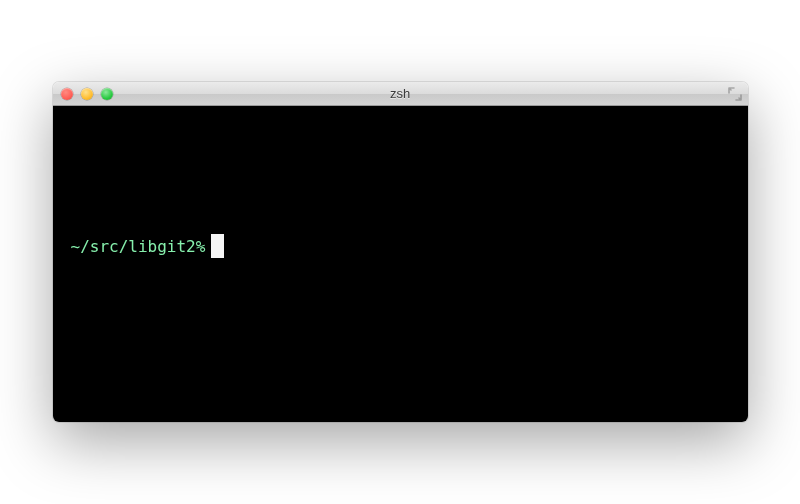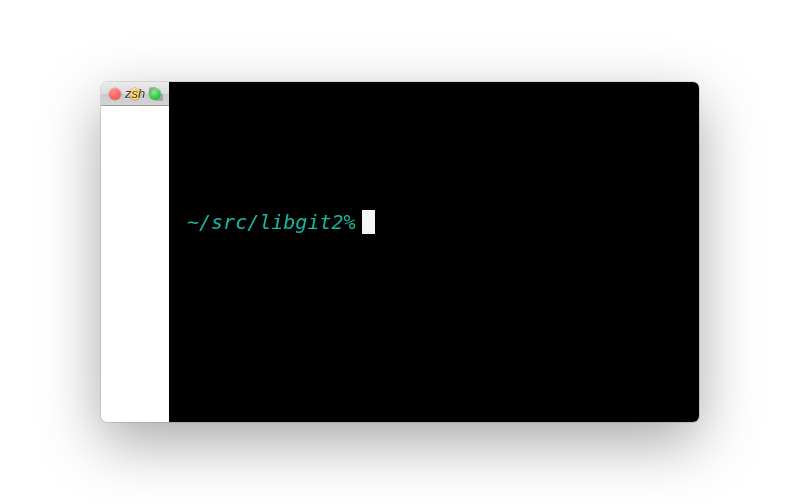--- a/index.html
+++ b/index.html
@@ -10,28 +10,27 @@
     body {
       width: 800px;
       height: 504px;
       background: #ffffff;
       display: flex;
       align-items: center;
       justify-content: center;
       font-family: -apple-system, "Helvetica Neue", Arial, sans-serif;
     }
     .window {
-      width: 598px;
+      width: 695px;
       height: 340px;
       border-radius: 6px;
       overflow: hidden;
       box-shadow: 0 20px 60px rgba(0,0,0,0.35), 0 0 0 1px rgba(0,0,0,0.1);
       display: flex;
-      flex-direction: row;
-      font-style: italic;
+      flex-direction: column;
     }
     .titlebar {
       height: 24px;
       background: linear-gradient(to bottom, #ebebeb 0%, #dcdcdc 50%, #c9c9c9 51%, #d4d4d4 100%);
       border-bottom: 1px solid #9a9a9a;
       display: flex;
       align-items: center;
       position: relative;
       padding: 0 8px;
     }
@@ -65,23 +64,23 @@
       top: 50%;
       transform: translateY(-50%);
       width: 14px;
       height: 14px;
       opacity: 0.5;
     }
     .expand-icon svg { display: block; }
     .terminal {
       flex: 1;
       background: #000000;
-      color: #14b8a6;
+      color: #86efac;
       font-family: "Menlo", "Monaco", "Consolas", monospace;
-      font-size: 20px;
+      font-size: 16px;
       position: relative;
     }
     .prompt-line {
       position: absolute;
       top: 128px;
       left: 18px;
       right: 18px;
       display: flex;
       justify-content: space-between;
       align-items: center;

